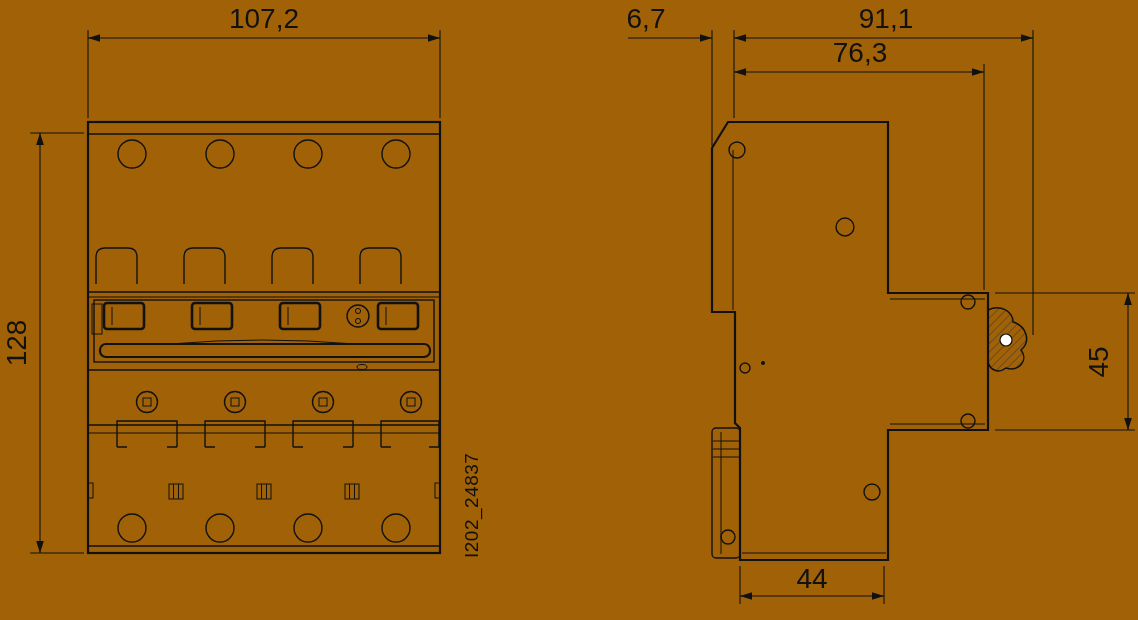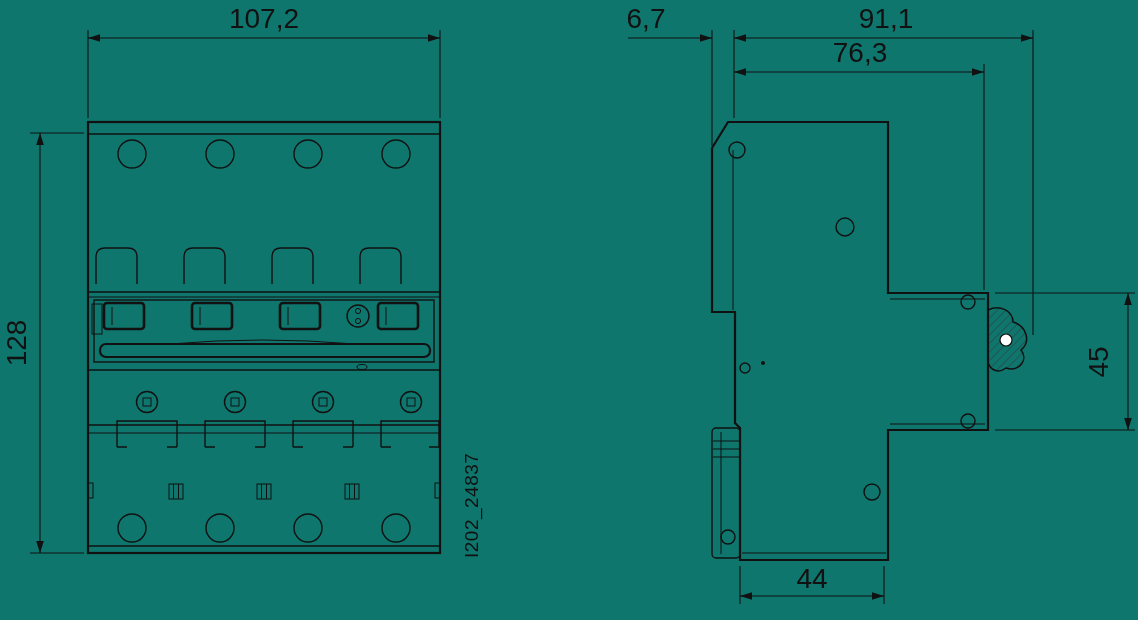--- a/index.html
+++ b/index.html
@@ -1,16 +1,16 @@
 <!DOCTYPE html>
 <html><head>
 <meta charset="utf-8">
 <style>
   html,body{margin:0;padding:0;background:#ffffff;}
-  .canvas{position:relative;width:1138px;height:620px;background:#0f766e;overflow:hidden;}
+  .canvas{position:relative;width:1138px;height:620px;background:#a16207;overflow:hidden;}
   svg{display:block;}
   text{font-family:"Liberation Sans","DejaVu Sans",sans-serif;fill:#111111;}
   .dim-label{font-size:28px;}
   .part-label{font-size:19px;letter-spacing:0.5px;}
   .ln{stroke:#111111;fill:none;stroke-width:1.4;}
   .ln-thick{stroke:#111111;fill:none;stroke-width:2.2;}
   .ln-bold{stroke:#111111;fill:none;stroke-width:2.6;}
   .ln-thin{stroke:#111111;fill:none;stroke-width:1;}
   .dim{stroke:#111111;fill:none;stroke-width:1.1;}
 </style>

